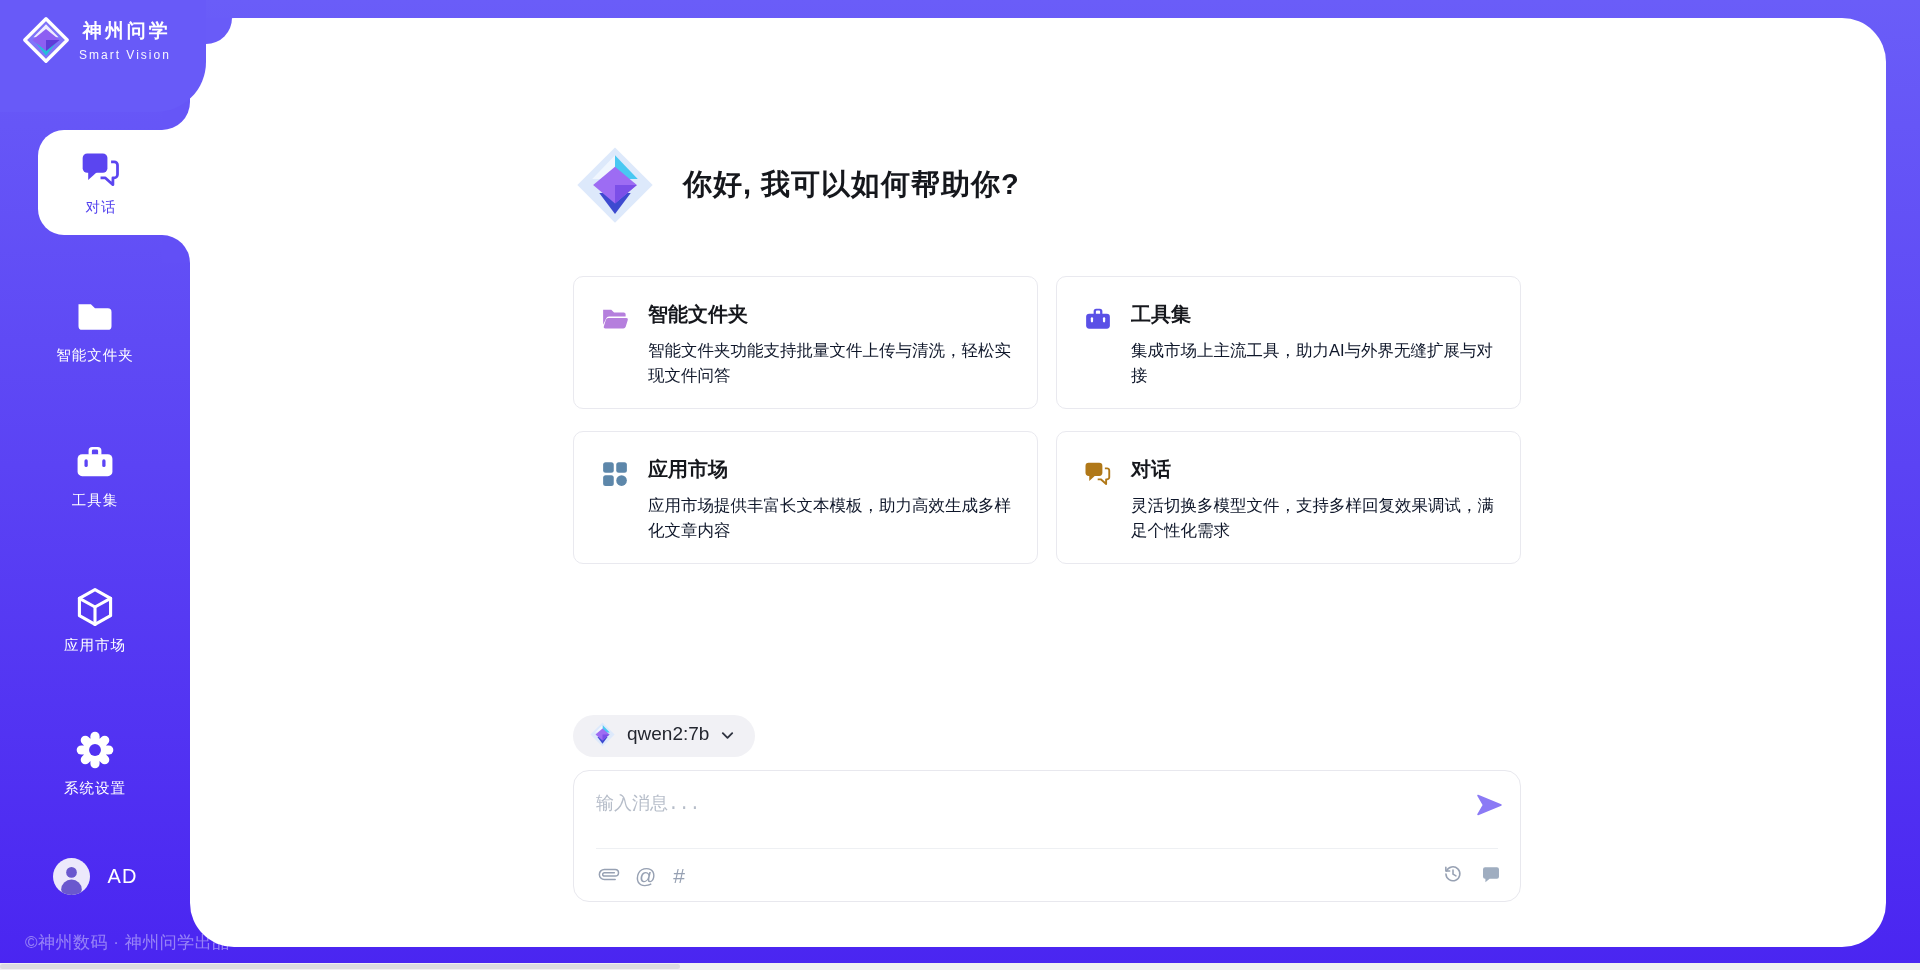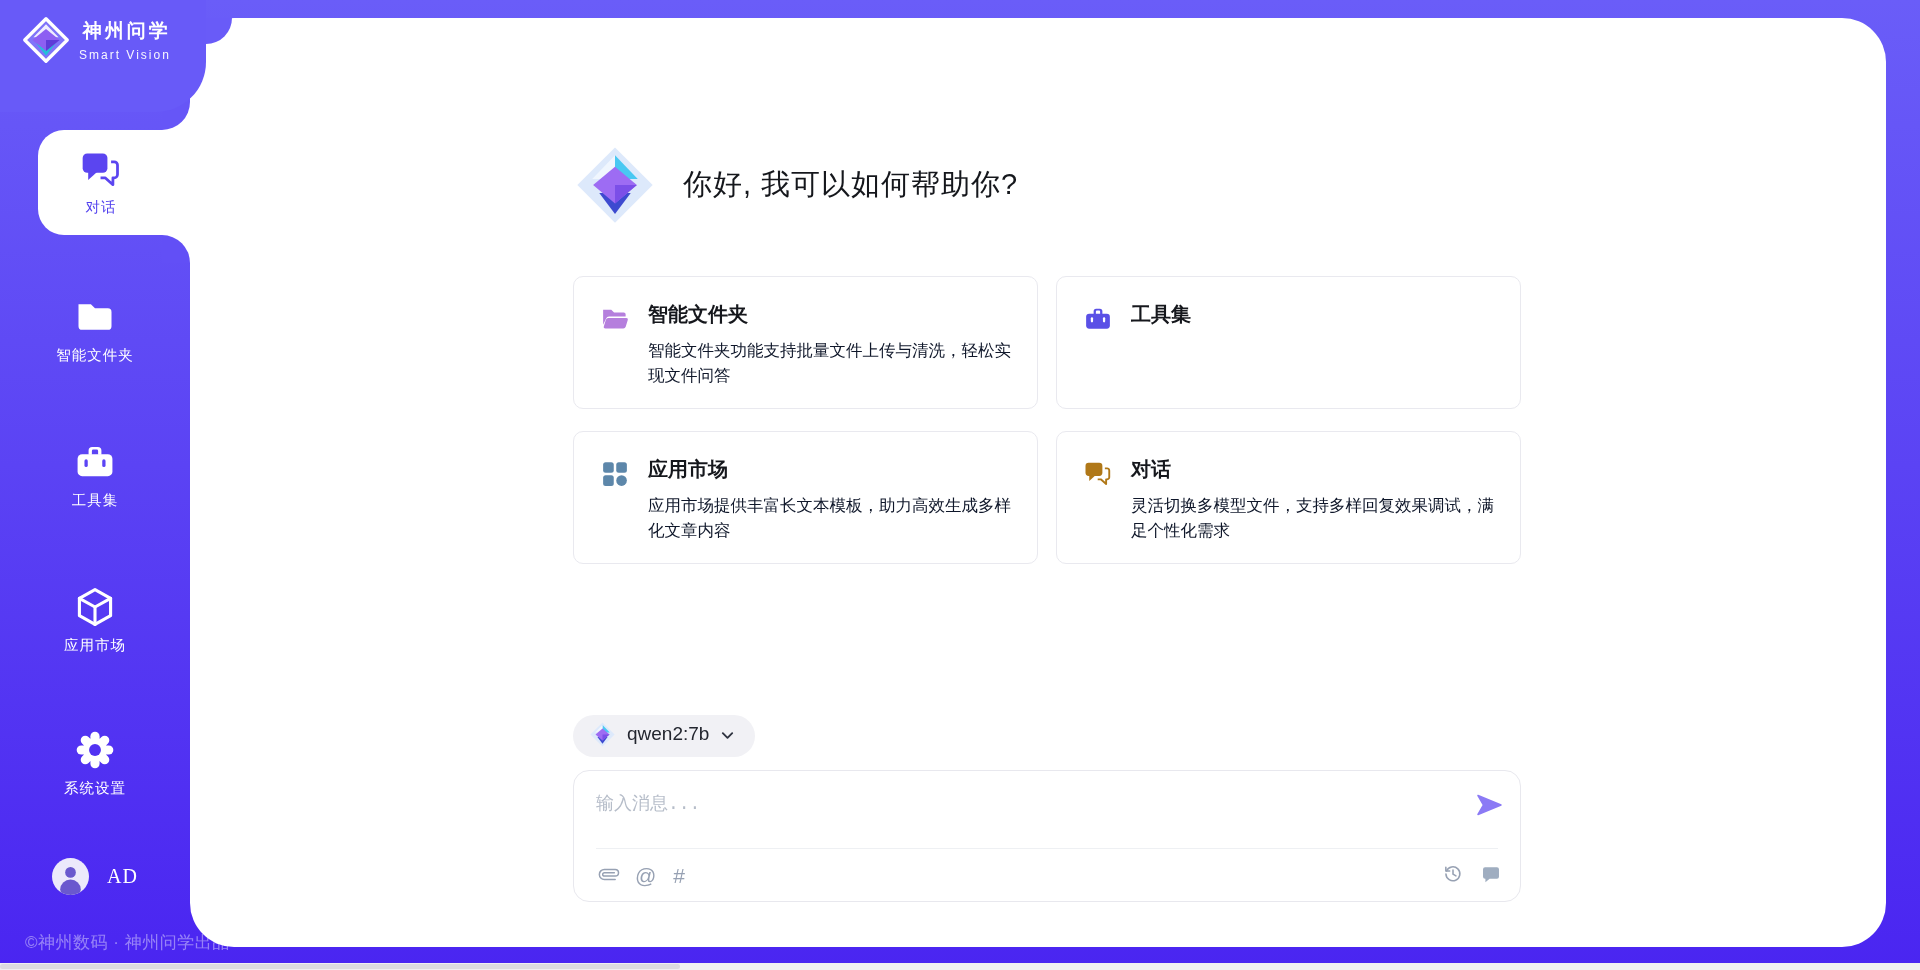--- a/index.html
+++ b/index.html
@@ -47,32 +47,32 @@
     cursor:pointer;
   }
   .side-ic { width:44px; height:44px; display:block; }
   .side-ic svg { width:100%; height:100%; display:block; }
   .side-label { font-size:14.5px; color:#ffffff; margin-top:7px; letter-spacing:1px; }
   .user-row {
     position:absolute; left:0; top:858px; width:190px; z-index:2;
     display:flex; align-items:center; justify-content:center; gap:18px; cursor:pointer;
   }
   .avatar { width:37px; height:37px; }
-  .user-name { color:#fff; font-size:20px; letter-spacing:1px;font-family:Liberation Serif, serif; }
+  .user-name { color:#fff; font-size:20px; letter-spacing:1px; }
   .footer-note {
     position:absolute; left:25px; top:931px; z-index:3;
     font-size:17px; color:rgba(255,255,255,.42); letter-spacing:.5px;
   }
   
   .greeting {
     position:absolute; left:573px; top:143px; z-index:2;
     display:flex; align-items:center; gap:26px;
   }
   .greet-logo { width:84px; height:84px; }
-  .greet-title { font-size:29px; font-weight:normal; color:#15171c; letter-spacing:1px; }
+  .greet-title { font-size:29px; font-weight:bold; color:#15171c; letter-spacing:1px; }
   
   .cards {
     position:absolute; left:573px; top:276px; width:948px; z-index:2;
     display:grid; grid-template-columns:465px 465px; column-gap:18px; row-gap:22px;
   }
   .card {
     position:relative; min-height:128px; background:#fff;
     border:1px solid #e9e9ef; border-radius:10px;
     padding:24px 26px 20px 24px; cursor:pointer;
   }
@@ -262,20 +262,21 @@
     <span class="card-ic">
       <svg viewBox="0 0 48 48">
         <path d="M17 16 v-4.5 a4 4 0 0 1 4 -4 h6 a4 4 0 0 1 4 4 V16 h-3.6 v-4 a1.6 1.6 0 0 0 -1.6 -1.6 h-3.6 a1.6 1.6 0 0 0 -1.6 1.6 v4 z" fill="#5a50e6"></path>
         <rect x="5" y="15.5" width="38" height="24" rx="5" fill="#5a50e6"></rect>
         <rect x="12.5" y="21" width="3.6" height="8.5" rx="1.8" fill="#ffffff"></rect>
         <rect x="31.9" y="21" width="3.6" height="8.5" rx="1.8" fill="#ffffff"></rect>
       </svg>
     </span>
     <div class="card-body">
       <div class="card-title">工具集</div>
+      <div class="card-desc">集成市场上主流工具，助力AI与外界无缝扩展与对接</div>
     </div>
   </div>
 
   <div class="card">
     <span class="card-ic">
       <svg viewBox="0 0 48 48" fill="#5d87aa">
         <rect x="5" y="5" width="17" height="17" rx="4"></rect>
         <rect x="26" y="5" width="17" height="17" rx="4"></rect>
         <rect x="5" y="26" width="17" height="17" rx="4"></rect>
         <rect x="26" y="26" width="17" height="17" rx="8.5"></rect>

